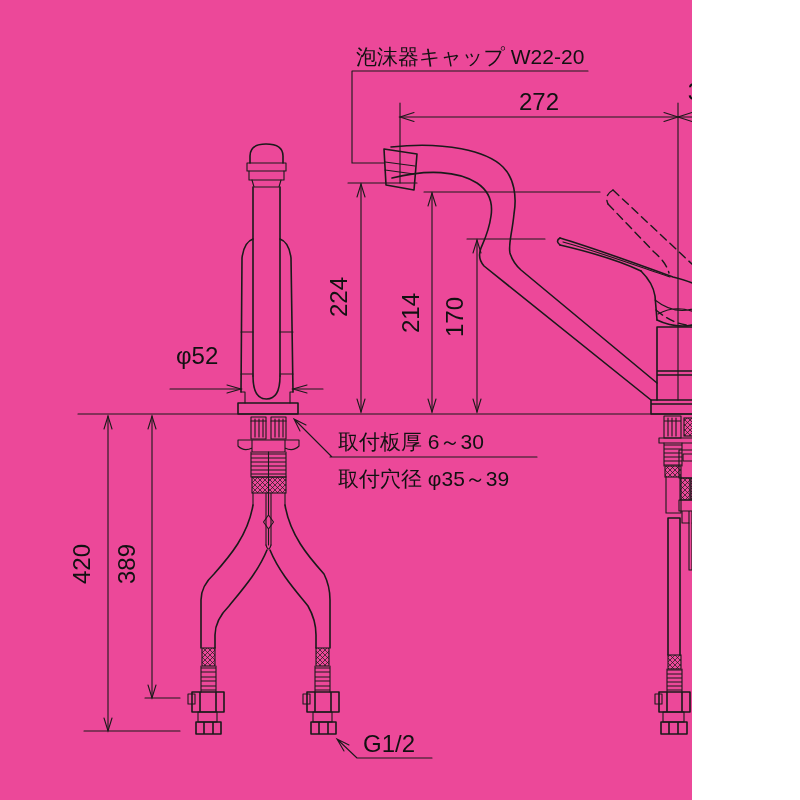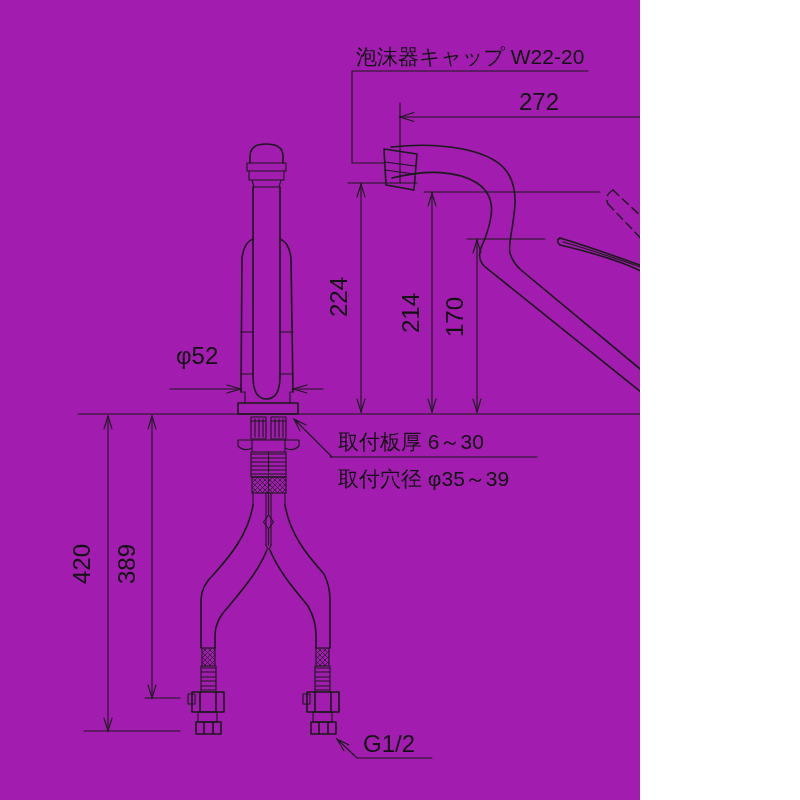--- a/index.html
+++ b/index.html
@@ -1,16 +1,16 @@
 <!DOCTYPE html>
 <html><head>
 <meta charset="utf-8">
 <style>
   html,body{margin:0;padding:0;background:#fff;}
-  .canvas{position:relative;width:640px;height:800px;background:#a21caf;overflow:hidden;
+  .canvas{position:relative;width:692px;height:800px;background:#ec4899;overflow:hidden;
           font-family:"Liberation Sans",sans-serif;}
   svg{display:block;}
   .ln  {stroke:#1a1a1a;stroke-width:1.6;fill:none;stroke-linecap:round;stroke-linejoin:round;}
   .ln2 {stroke:#1a1a1a;stroke-width:1.1;fill:none;stroke-linecap:round;stroke-linejoin:round;}
   .dim {stroke:#1a1a1a;stroke-width:1.1;fill:none;stroke-linecap:round;}
   .dash{stroke:#1a1a1a;stroke-width:1.4;fill:none;stroke-dasharray:8 5;stroke-linecap:round;}
   .hatchfill{fill:url(#hatch);stroke:#1a1a1a;stroke-width:1.1;}
   text{fill:#111;}
   .num{font-size:24px;}
   .jp {font-size:21px;}

